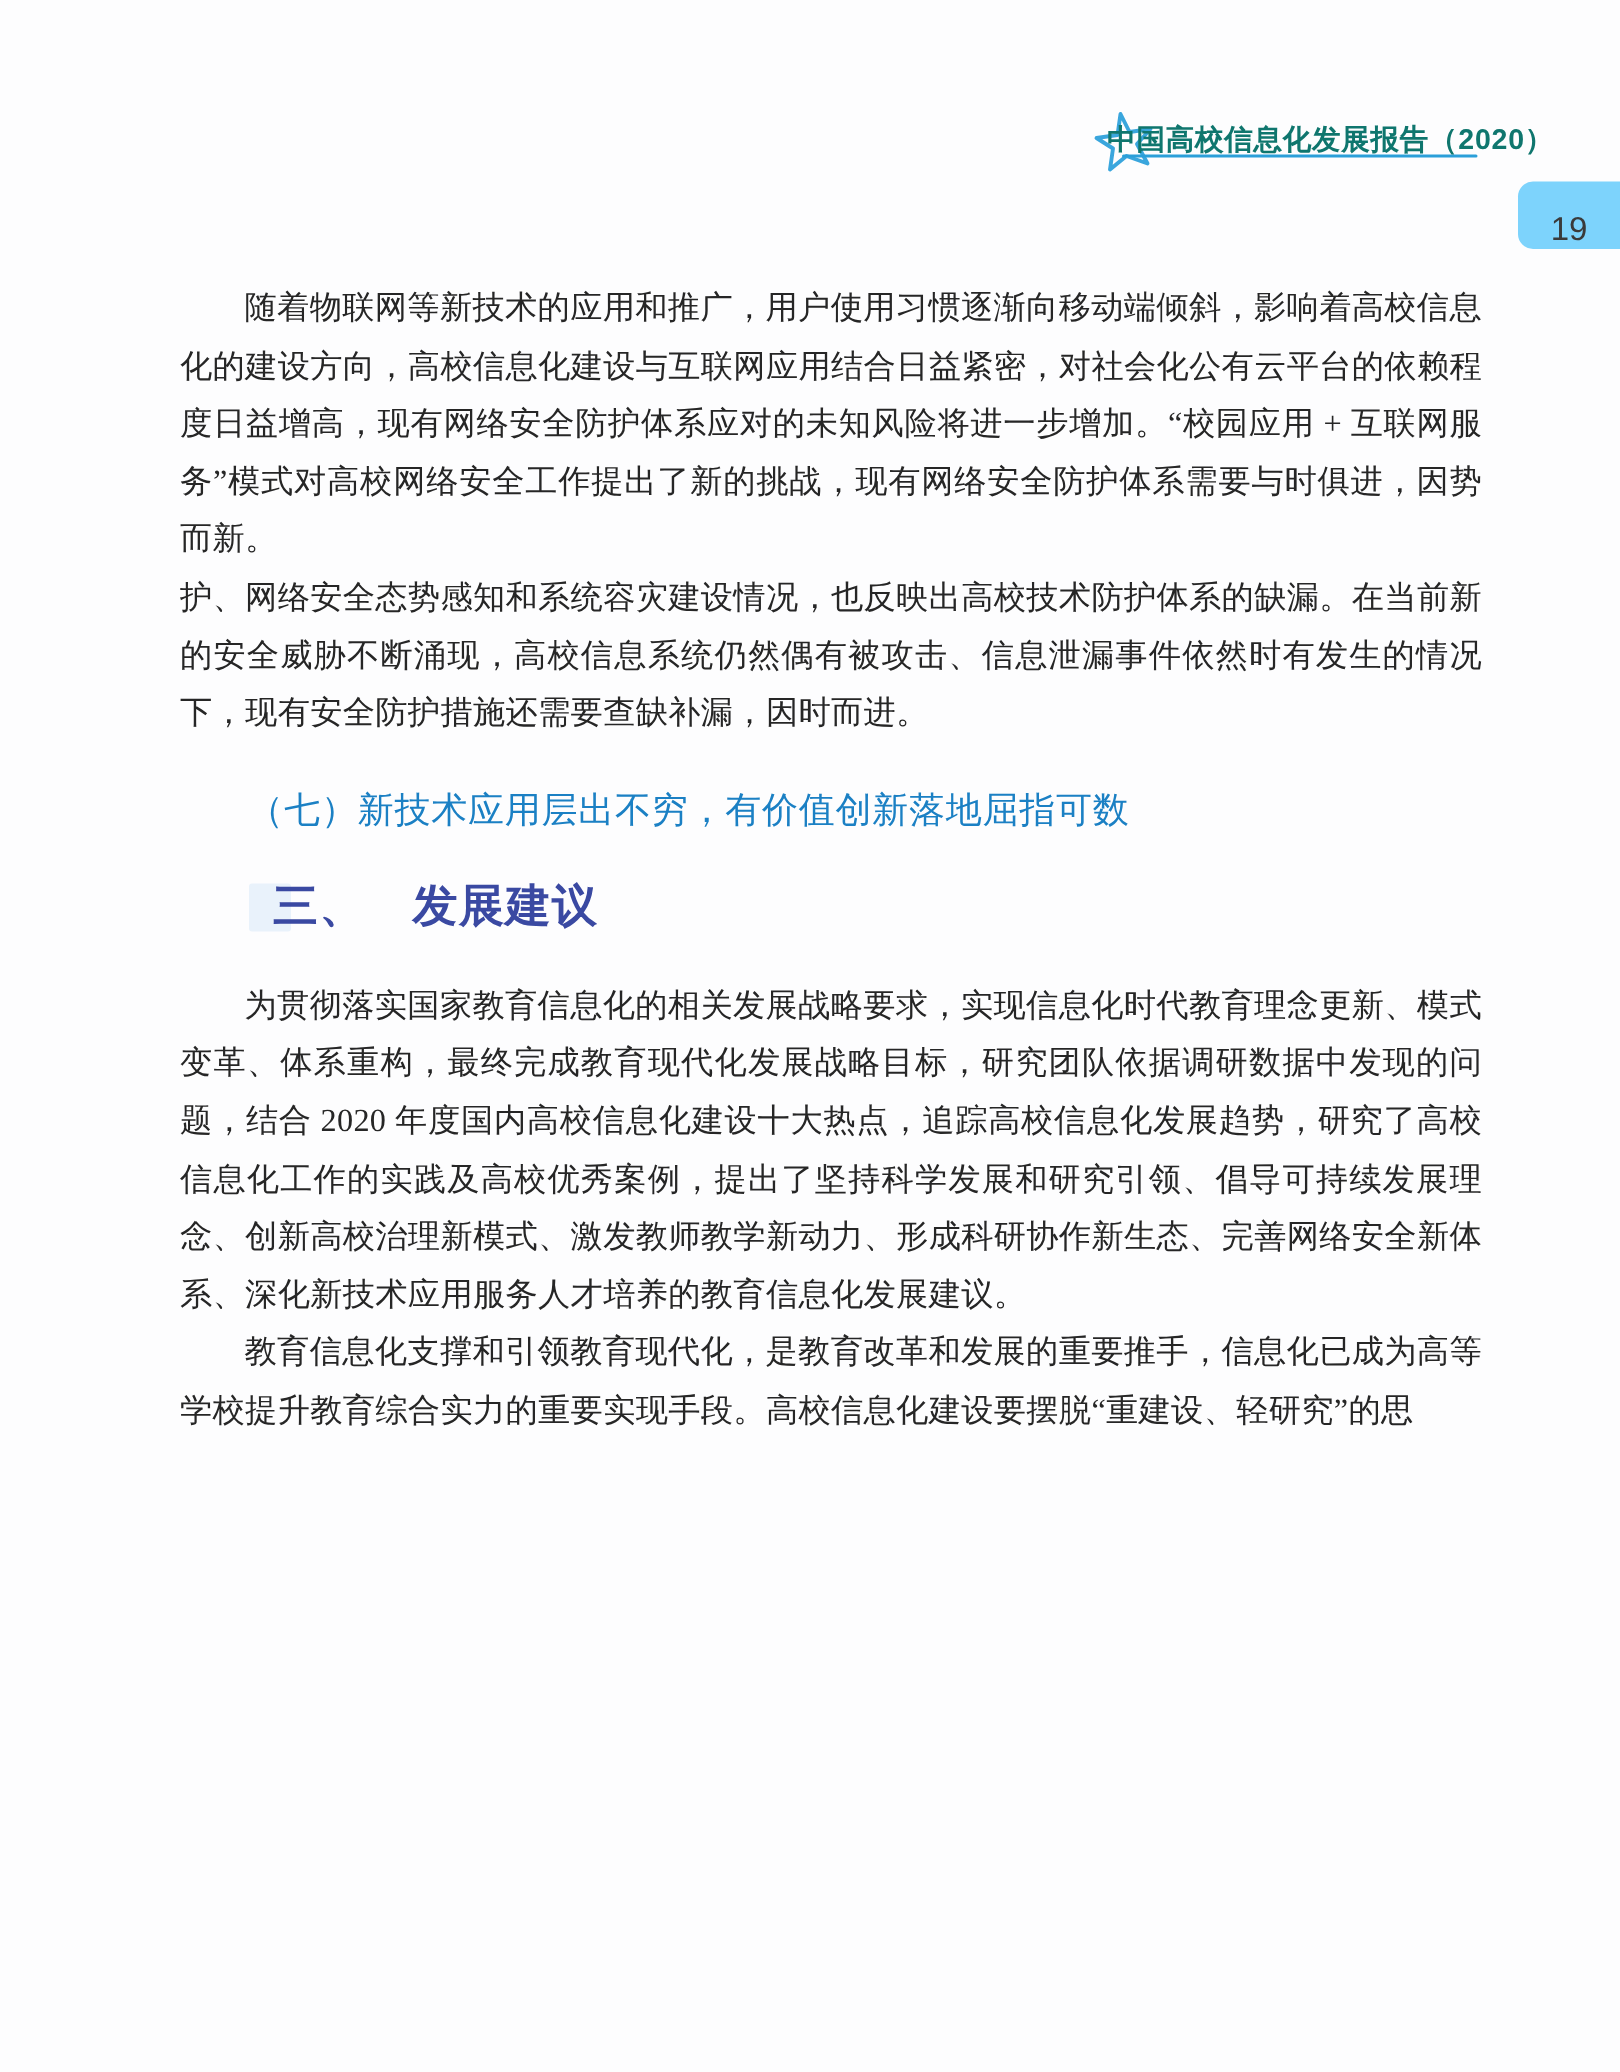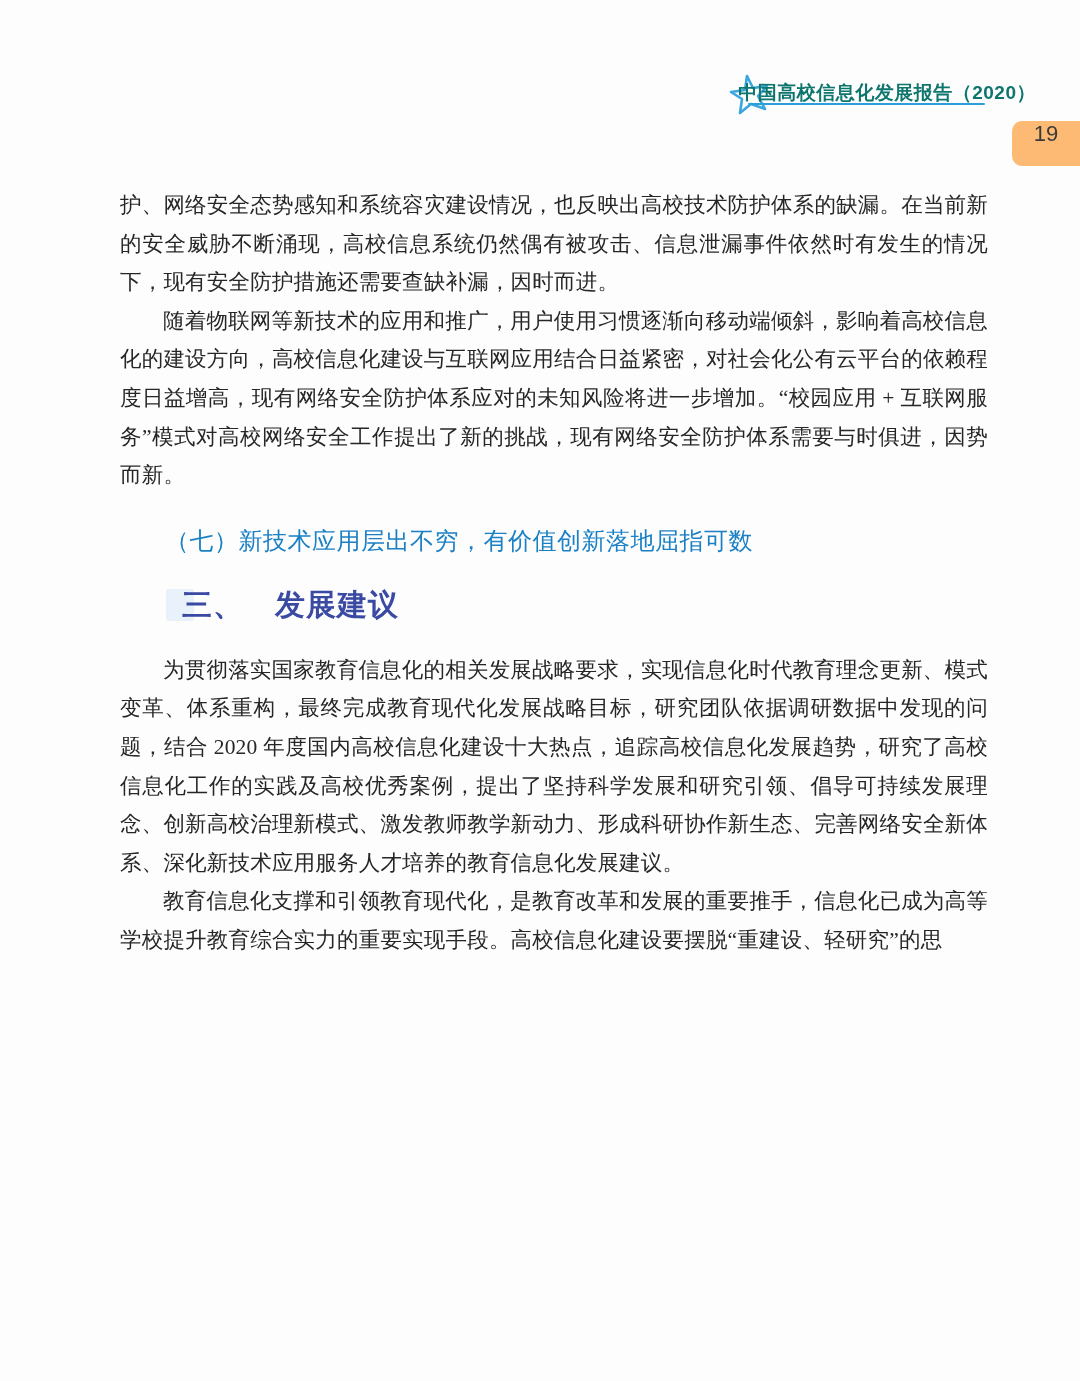--- a/index.html
+++ b/index.html
@@ -19,22 +19,22 @@
     background:#2b9fd9;border-radius:1px;
   }
   .header-title{
     position:absolute;right:44px;top:80px;
     font-family:"Liberation Sans","DejaVu Sans",sans-serif;
     font-weight:bold;font-size:19px;letter-spacing:0.5px;
     color:#0f766e;white-space:nowrap;
   }
   .page-badge{
     position:absolute;right:0;top:121px;width:68px;height:45px;
-    background:#fdba74;border-radius:10px 0 0 10px;
-    display:flex;align-items:flex-start;justify-content:center;
+    background:#7dd3fc;border-radius:10px 0 0 10px;
+    display:flex;align-items:flex-end;justify-content:center;
     font-family:"Liberation Sans","DejaVu Sans",sans-serif;
     font-size:22px;color:#3a3a3a;
   }
   
   .content{position:absolute;left:120px;top:186px;width:868px;}
   .para{
     margin:0;font-size:21.5px;line-height:38.6px;
     text-align:justify;text-indent:2em;
     letter-spacing:0.2px;color:#262626;
   }
@@ -69,23 +69,23 @@
     </svg>
     <div class="header-rule"></div>
     <div class="header-title">中国高校信息化发展报告（2020）</div>
     <div class="page-badge">
       <span>19</span>
     </div>
   </div>
 
   <div class="content">
 
+    <p class="para">随着物联网等新技术的应用和推广，用户使用习惯逐渐向移动端倾斜，影响着高校信息化的建设方向，高校信息化建设与互联网应用结合日益紧密，对社会化公有云平台的依赖程度日益增高，现有网络安全防护体系应对的未知风险将进一步增加。“校园应用 + 互联网服务”模式对高校网络安全工作提出了新的挑战，现有网络安全防护体系需要与时俱进，因势而新。</p>
+
     <p class="para no-indent">护、网络安全态势感知和系统容灾建设情况，也反映出高校技术防护体系的缺漏。在当前新的安全威胁不断涌现，高校信息系统仍然偶有被攻击、信息泄漏事件依然时有发生的情况下，现有安全防护措施还需要查缺补漏，因时而进。</p>
-
-    <p class="para">随着物联网等新技术的应用和推广，用户使用习惯逐渐向移动端倾斜，影响着高校信息化的建设方向，高校信息化建设与互联网应用结合日益紧密，对社会化公有云平台的依赖程度日益增高，现有网络安全防护体系应对的未知风险将进一步增加。“校园应用 + 互联网服务”模式对高校网络安全工作提出了新的挑战，现有网络安全防护体系需要与时俱进，因势而新。</p>
 
     <h3 class="subheading">（七）新技术应用层出不穷，有价值创新落地屈指可数</h3>
 
 
     <h2 class="section-heading">
       <span class="section-accent"></span>
       <span class="section-heading-text">三、　发展建议</span>
     </h2>
 
     <p class="para">为贯彻落实国家教育信息化的相关发展战略要求，实现信息化时代教育理念更新、模式变革、体系重构，最终完成教育现代化发展战略目标，研究团队依据调研数据中发现的问题，结合 2020 年度国内高校信息化建设十大热点，追踪高校信息化发展趋势，研究了高校信息化工作的实践及高校优秀案例，提出了坚持科学发展和研究引领、倡导可持续发展理念、创新高校治理新模式、激发教师教学新动力、形成科研协作新生态、完善网络安全新体系、深化新技术应用服务人才培养的教育信息化发展建议。</p>

